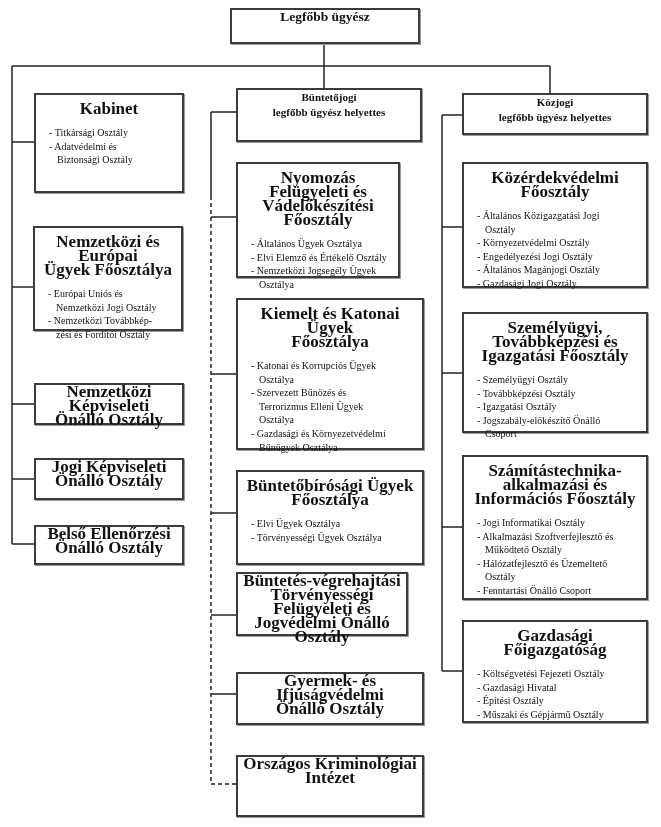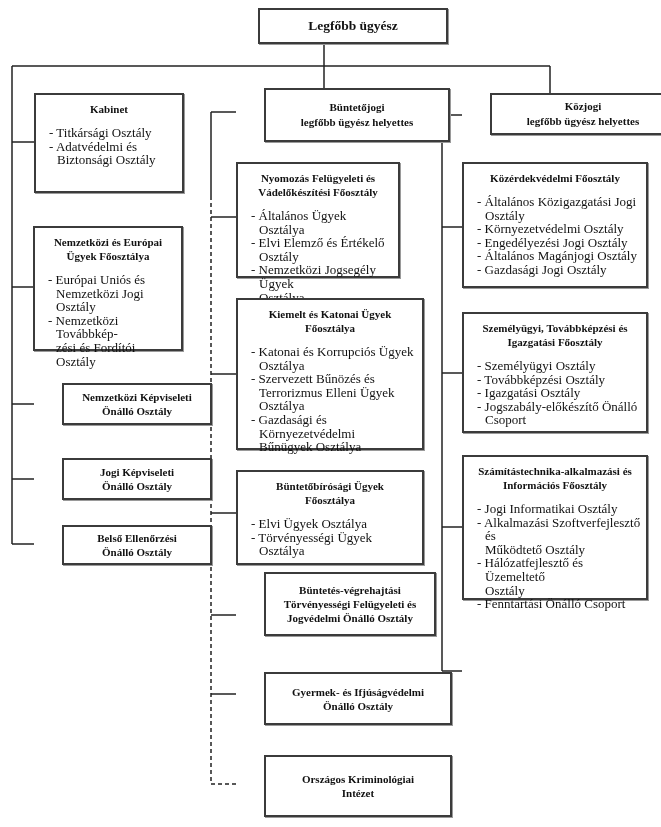--- a/index.html
+++ b/index.html
@@ -8,28 +8,28 @@
     font-family:"Liberation Serif","DejaVu Serif",serif; color:#111;
     overflow:hidden;
   }
   .wires { position:absolute; left:0; top:0; }
   .box {
     position:absolute; background:#fff; box-sizing:border-box;
     border:2px solid #3b3b3b; box-shadow:1px 1px 0 #9a9a9a;
   }
   .title {
     font-weight:bold; text-align:center; white-space:pre-line;
-    font-size:11px; line-height:14px; padding:7px 3px 0;
-  }
-  .center { display:flex; align-items:center; justify-content:center;margin-left:28px; }
+    font-size:17px; line-height:14px; padding:7px 3px 0;
+  }
+  .center { display:flex; align-items:flex-start; justify-content:center; }
   .center .title { padding:0 3px; }
   .big .title { font-size:13.5px; }
   .hdr .title { font-size:11px; line-height:15px; }
   .items {
-    font-size:13px; line-height:13.6px; text-align:left;
+    font-size:10px; line-height:13.6px; text-align:left;
     padding:10px 4px 6px 13px;
   }
   .item { padding-left:8px; text-indent:-8px; white-space:pre-line; }
   .item::before { content:"- "; }
 </style>
 </head>
 <body>
 
 <div class="canvas">
 
@@ -83,21 +83,21 @@
   </div>
 
   <div class="box" style="left:34px;top:93px;width:150px;height:100px">
     <div class="title">Kabinet</div>
     <div class="items">
         <div class="item">Titkársági Osztály</div>
         <div class="item">Adatvédelmi és
 Biztonsági Osztály</div>
       </div>
   </div>
-  <div class="box" style="left:33px;top:226px;width:150px;height:125px">
+  <div class="box" style="left:33px;top:226px;width:150px;height:105px">
     <div class="title">Nemzetközi és Európai
 Ügyek Főosztálya</div>
     <div class="items">
         <div class="item">Európai Uniós és
 Nemzetközi Jogi Osztály</div>
         <div class="item">Nemzetközi Továbbkép-
 zési és Fordítói Osztály</div>
       </div>
   </div>
   <div class="box center" style="left:34px;top:383px;width:150px;height:42px">
@@ -185,14 +185,23 @@
 Információs Főosztály</div>
     <div class="items">
         <div class="item">Jogi Informatikai Osztály</div>
         <div class="item">Alkalmazási Szoftverfejlesztő és
 Működtető Osztály</div>
         <div class="item">Hálózatfejlesztő és Üzemeltető
 Osztály</div>
         <div class="item">Fenntartási Önálló Csoport</div>
       </div>
   </div>
+  <div class="box" style="left:462px;top:620px;width:186px;height:103px">
+    <div class="title">Gazdasági Főigazgatóság</div>
+    <div class="items">
+        <div class="item">Költségvetési Fejezeti Osztály</div>
+        <div class="item">Gazdasági Hivatal</div>
+        <div class="item">Építési Osztály</div>
+        <div class="item">Műszaki és Gépjármű Osztály</div>
+      </div>
+  </div>
 
 </div>
 
 </body></html>

